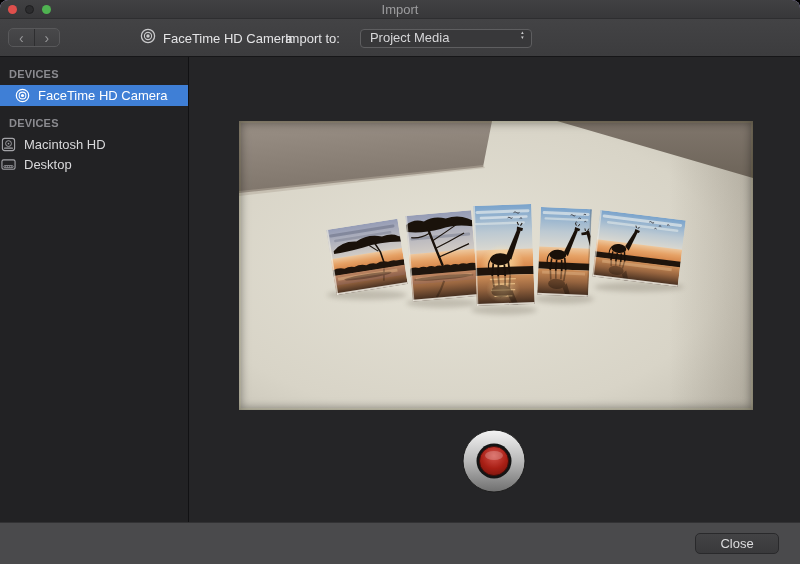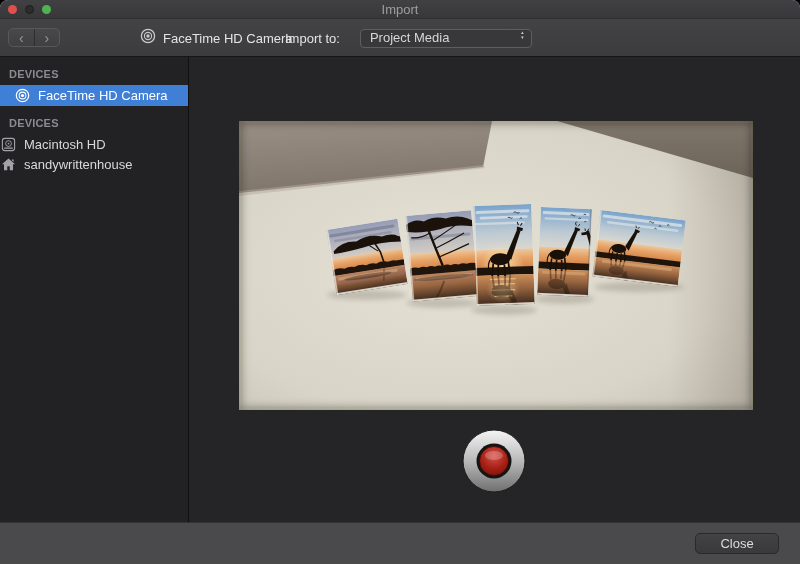--- a/index.html
+++ b/index.html
@@ -115,24 +115,29 @@
             <circle cx="8" cy="7" r="0.9" fill="#a3a3a7"></circle>
             <rect x="3.2" y="11.2" width="9.6" height="1.4" rx="0.7" fill="#a3a3a7"></rect>
           </svg>
         </span>
         <span>Macintosh HD</span>
       </div>
 
       <div class="row">
         <span class="ic">
           <svg width="15" height="15" viewBox="0 0 16 16">
-            <path d="M8 1.6 L15 7.6 L12.8 7.6 L12.8 14 L9.3 14 L9.3 9.8 L6.7 9.8 L6.7 14 L3.2 14 L3.2 7.6 L1 7.6 Z M11.6 2.6 L13.4 2.6 L13.4 5 L11.6 3.6 Z" fill="#a3a3a7"></path>
+            <rect x="1" y="3" width="14" height="10" rx="1.8" fill="none" stroke="#a3a3a7" stroke-width="1.2"></rect>
+            <rect x="3" y="9.2" width="10" height="2.2" rx="1.1" fill="none" stroke="#a3a3a7" stroke-width="0.9"></rect>
+            <circle cx="5" cy="10.3" r="0.55" fill="#a3a3a7"></circle>
+            <circle cx="7" cy="10.3" r="0.55" fill="#a3a3a7"></circle>
+            <circle cx="9" cy="10.3" r="0.55" fill="#a3a3a7"></circle>
+            <circle cx="11" cy="10.3" r="0.55" fill="#a3a3a7"></circle>
           </svg>
         </span>
-        <span>sandywrittenhouse</span>
+        <span>Desktop</span>
       </div>
     </aside>
 
     <div class="divider"></div>
 
     <div class="main">
       <div class="preview-wrap">
         <svg width="514" height="289" viewBox="0 0 514 289">
           <defs>
             <radialGradient id="wallG" cx="0.42" cy="0.5" r="0.8">

